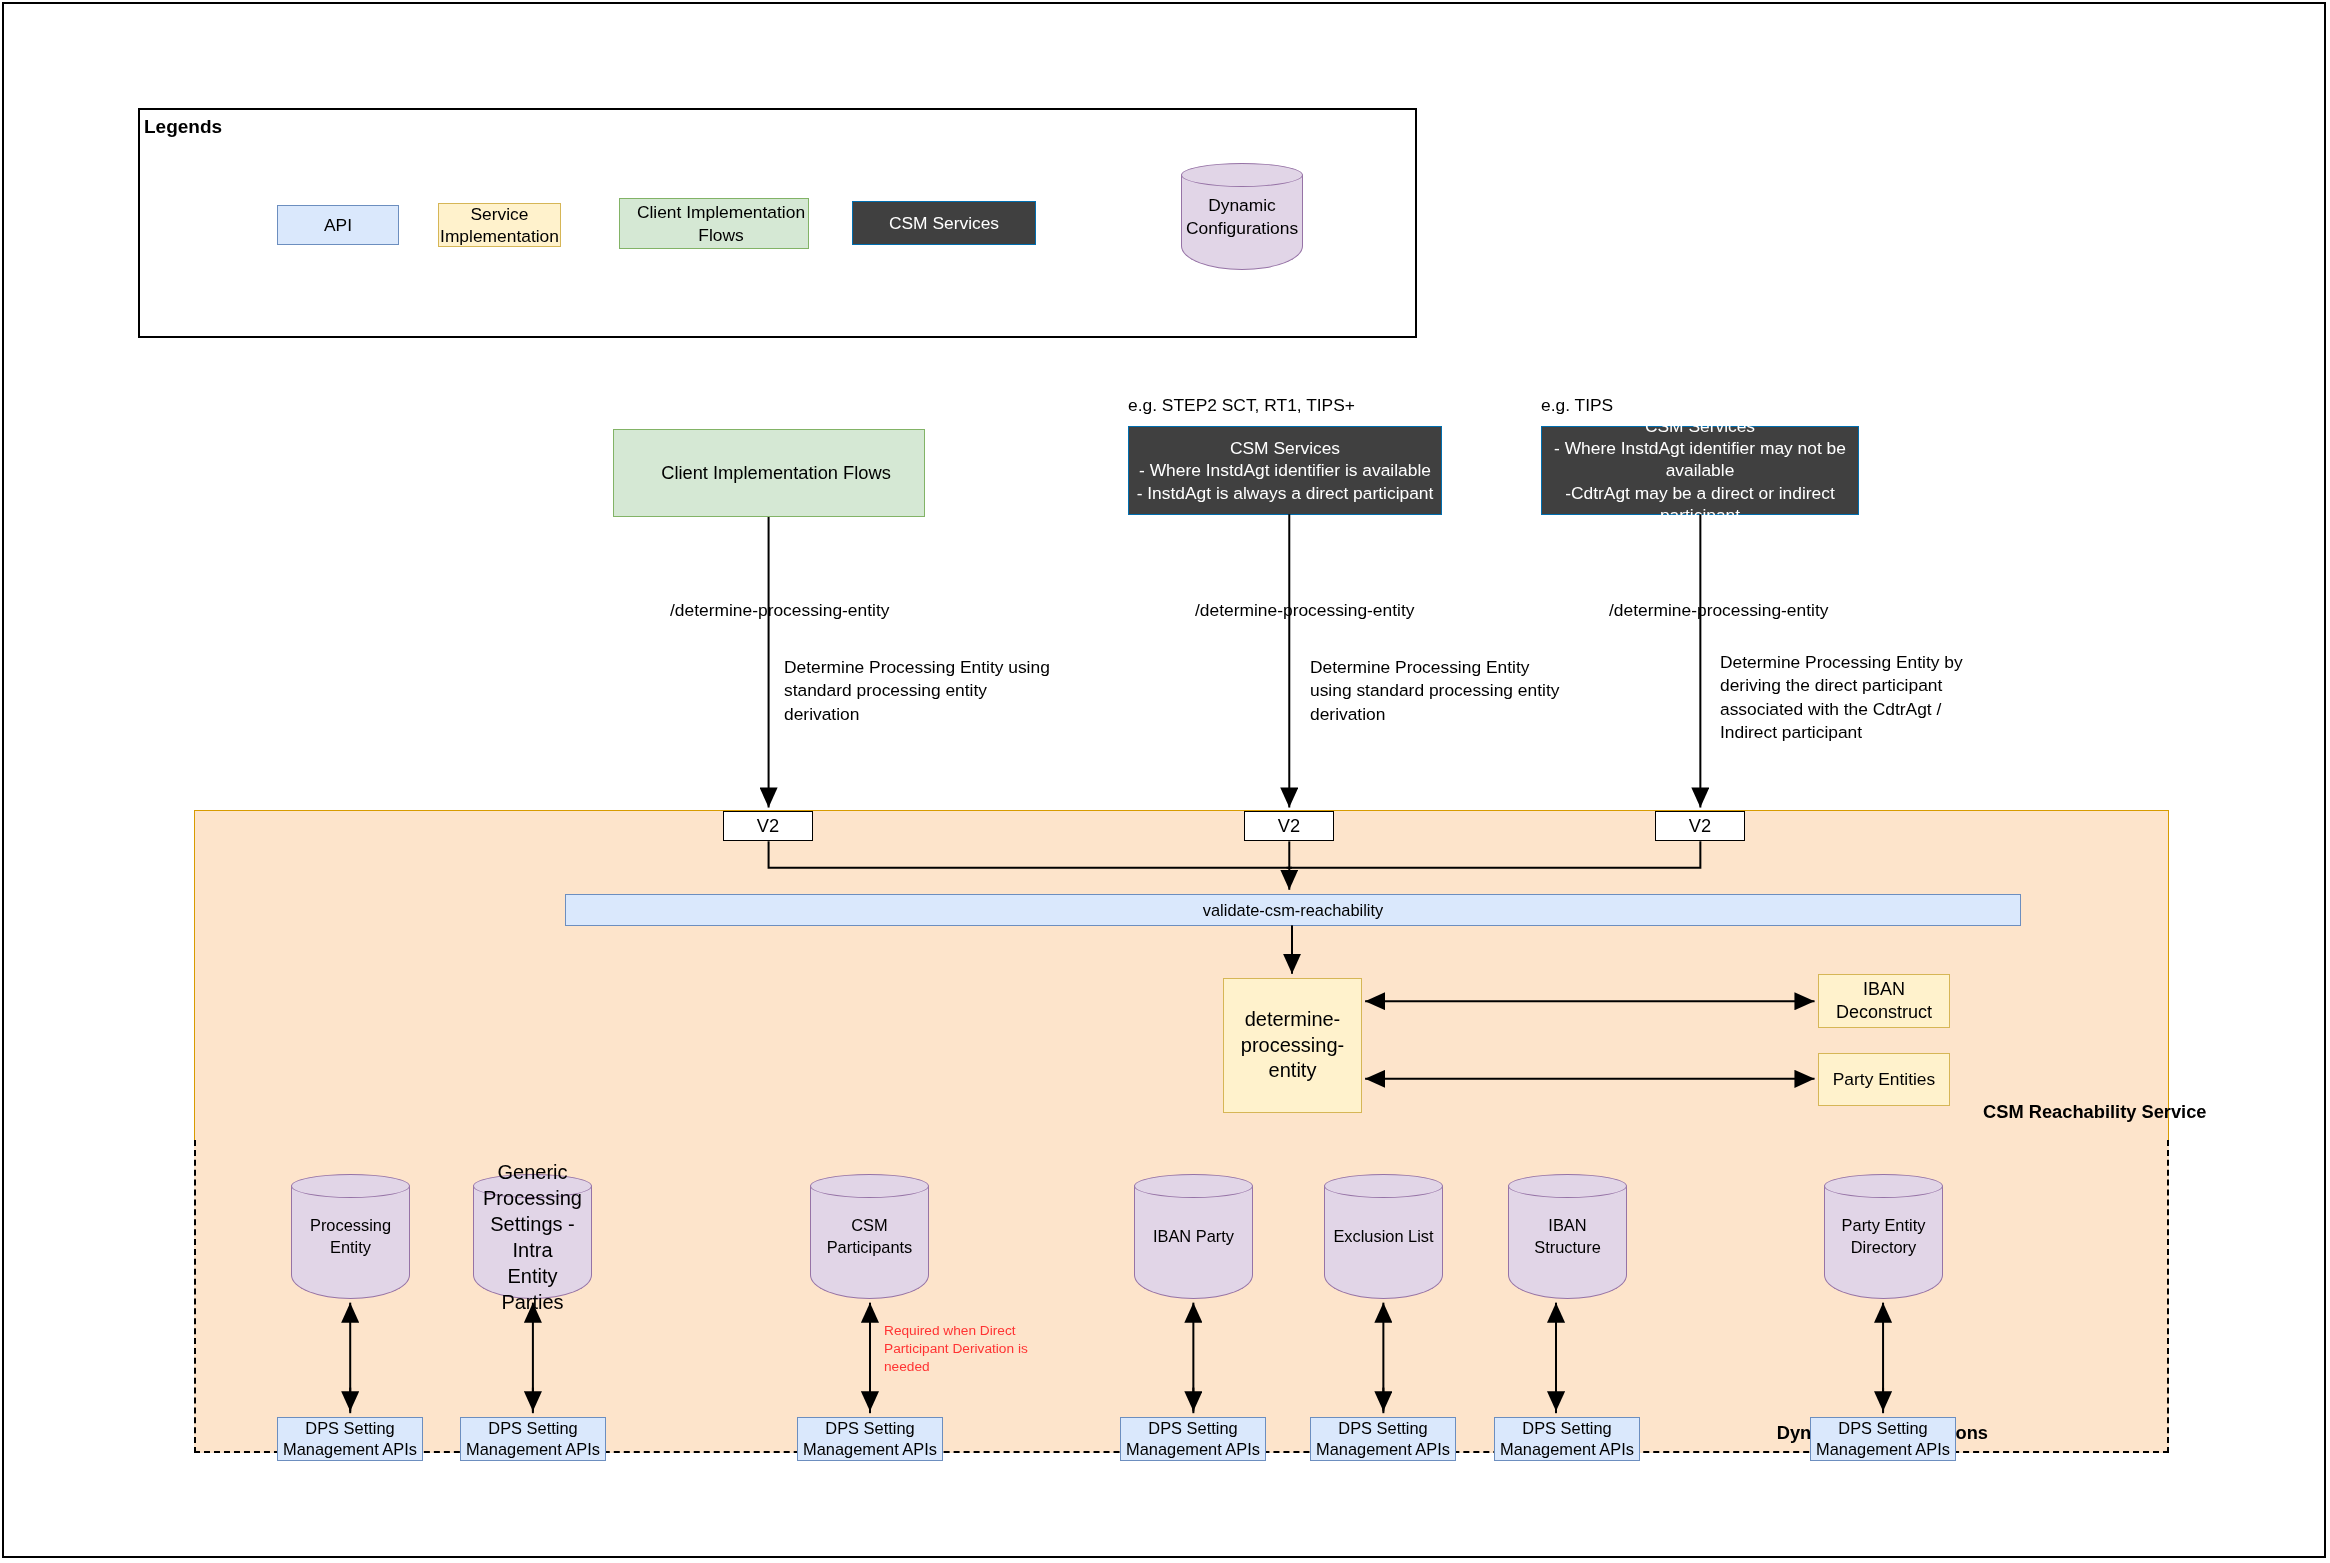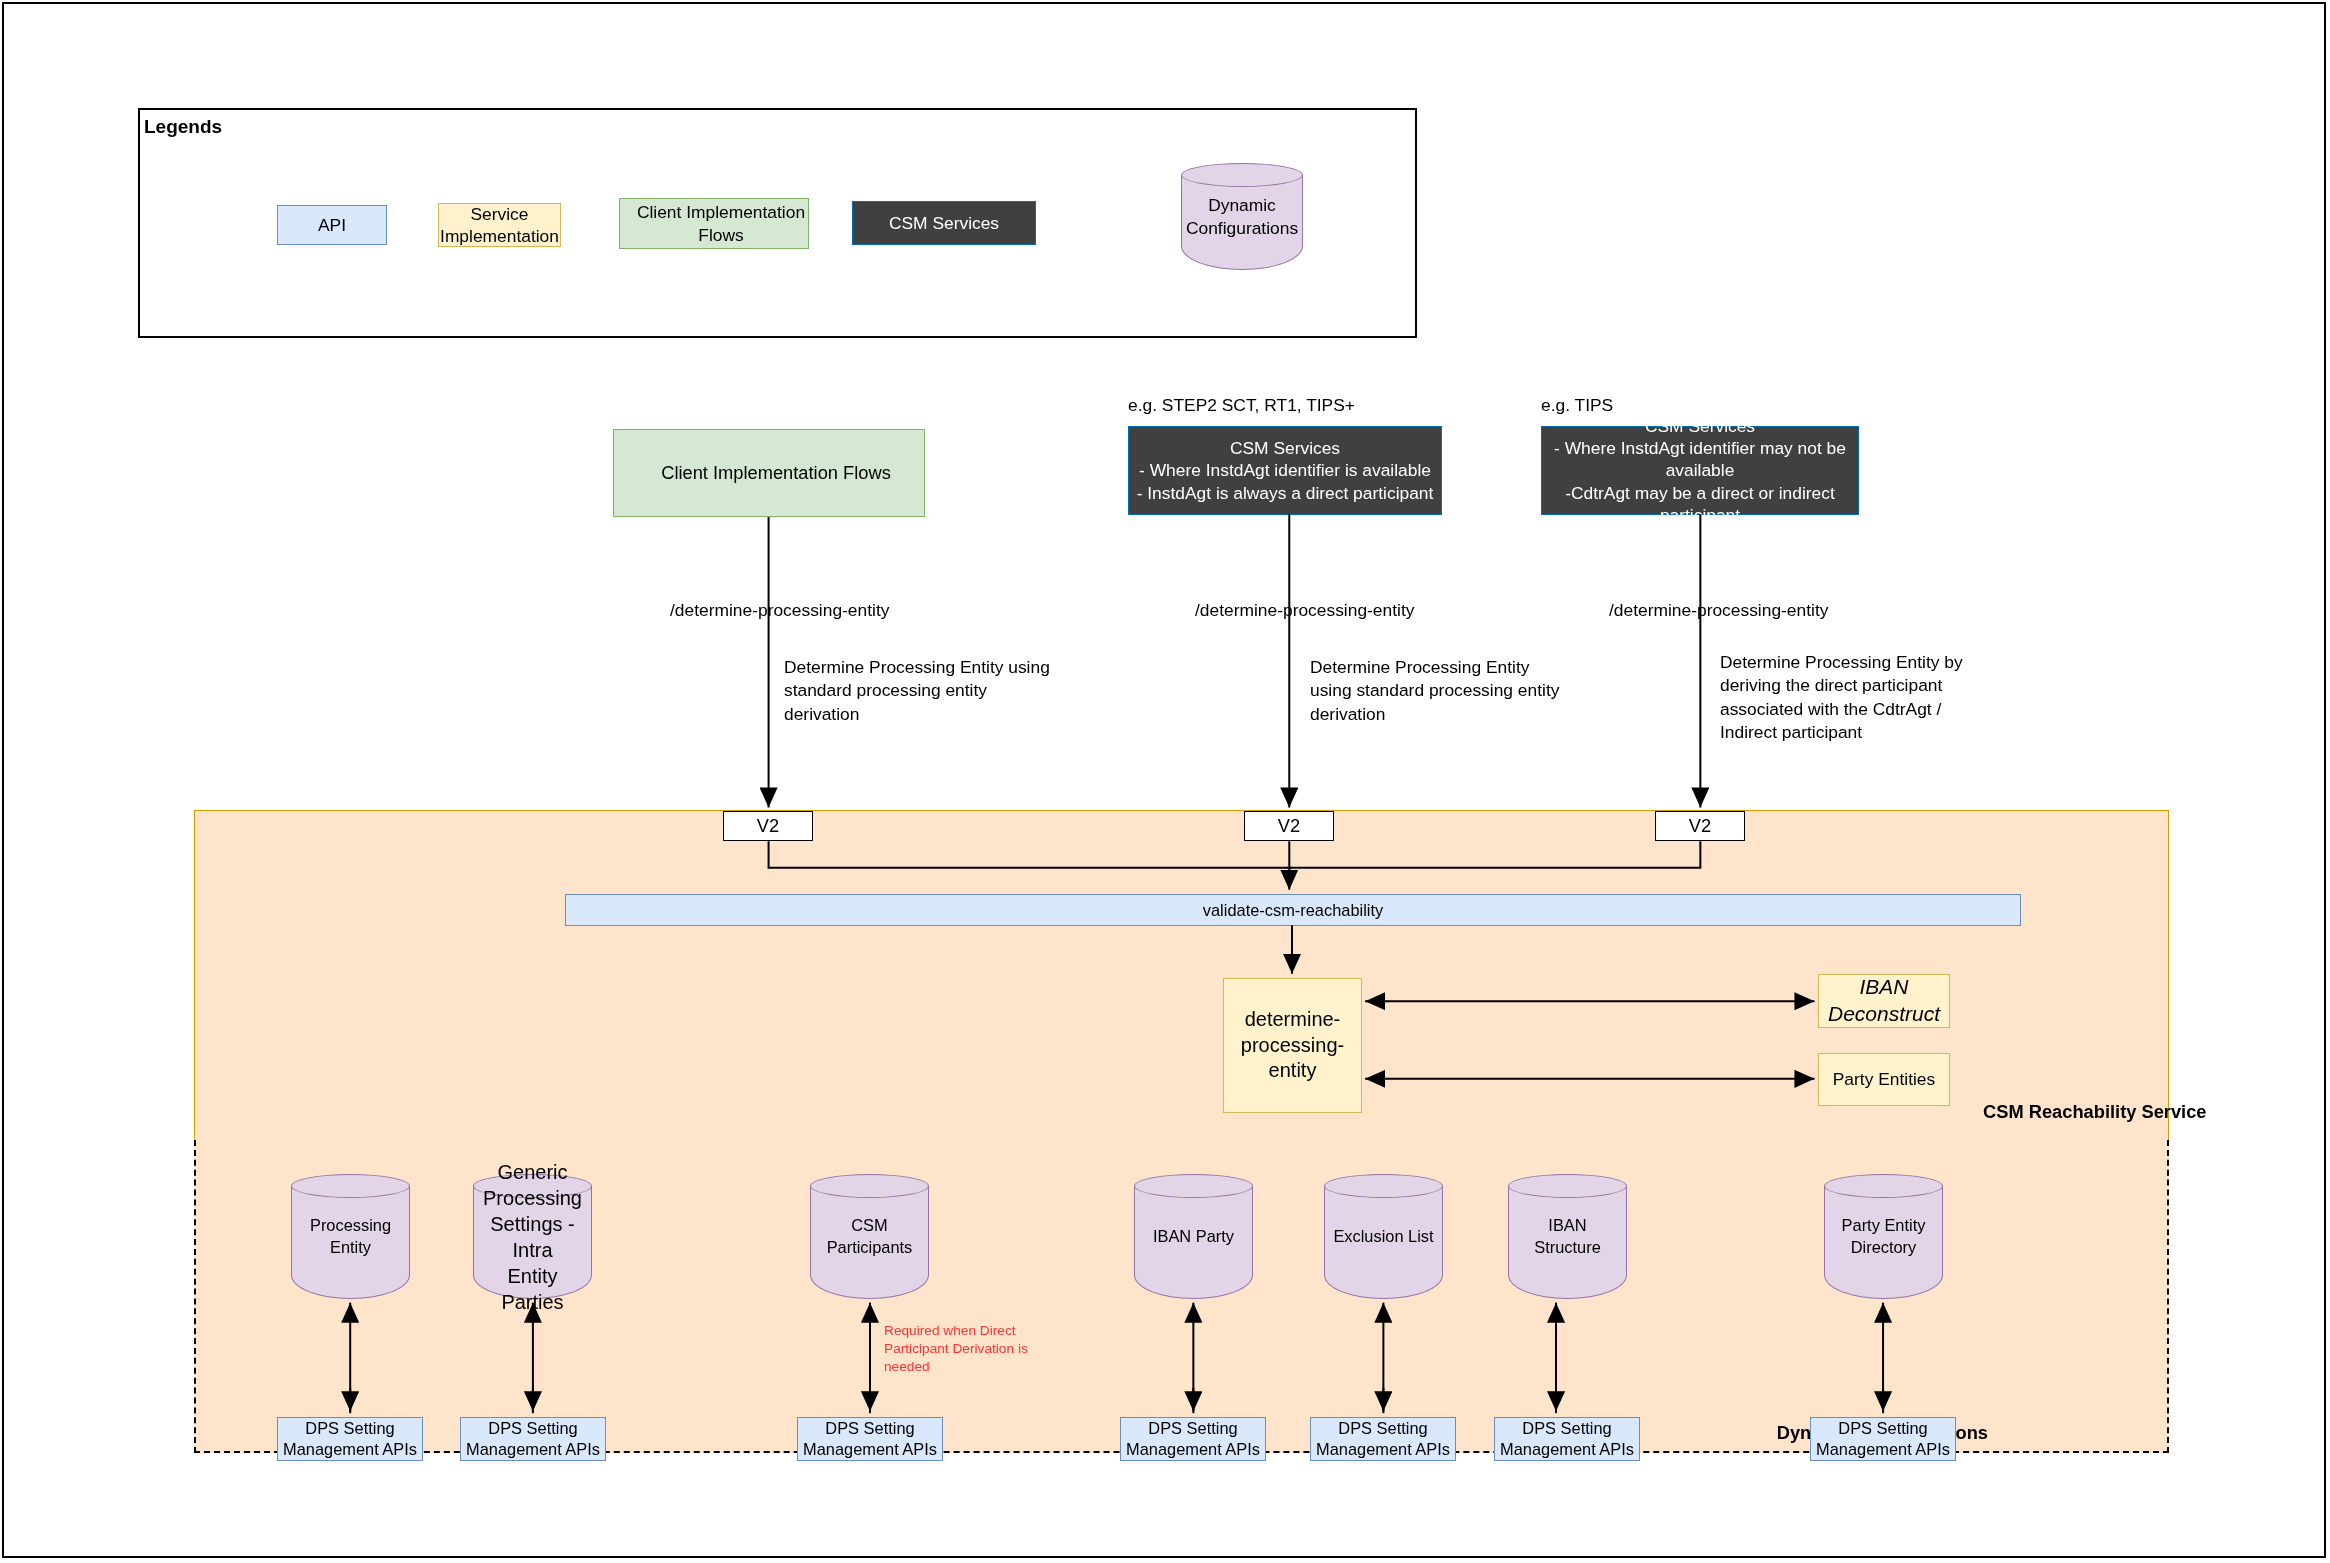--- a/index.html
+++ b/index.html
@@ -50,21 +50,21 @@
 </head>
 <body>
 
 <div id="canvas">
 
   <div class="frame"></div>
 
   <div class="box legendbox" style="left:138px;top:108px;width:1279px;height:230px;"></div>
   <div class="legend-title" style="left:144px;top:116px;">Legends</div>
 
-  <div class="box api" style="left:277px;top:205px;width:110px;height:40px;font-size:17.4px;">API</div>
+  <div class="box api" style="left:277px;top:205px;width:122px;height:40px;font-size:17.4px;">API</div>
 
   <div class="box svc" style="left:438px;top:203px;width:123px;height:44px;font-size:17.4px;">Service Implementation</div>
 
   <div class="box flows" style="left:619px;top:198px;width:190px;height:51px;font-size:17.4px;">Client Implementation Flows</div>
 
   <div class="box csm" style="left:852px;top:201px;width:184px;height:44px;font-size:17.4px;">CSM Services</div>
 
   <div class="cyl" style="left:1181px;top:163px;width:122px;height:107px;">
     <div class="body"></div>
       <div class="top"></div>
@@ -107,21 +107,21 @@
 
   <div class="box plain" style="left:723px;top:811px;width:90px;height:30px;font-size:18.3px;">V2</div>
   <div class="box plain" style="left:1244px;top:811px;width:90px;height:30px;font-size:18.3px;">V2</div>
   <div class="box plain" style="left:1655px;top:811px;width:90px;height:30px;font-size:18.3px;">V2</div>
 
   <div class="box api" style="left:565px;top:894px;width:1456px;height:32px;font-size:16.4px;">validate-csm-reachability</div>
 
   <div class="box svc" style="left:1223px;top:978px;width:139px;height:135px;font-size:20px;white-space:pre-line;">determine-
 processing-entity</div>
 
-  <div class="box svc" style="left:1818px;top:974px;width:132px;height:54px;font-size:21px;font-style:italic;">IBAN Deconstruct</div>
+  <div class="box svc" style="left:1818px;top:974px;width:132px;height:54px;font-size:18px;">IBAN Deconstruct</div>
   <div class="box svc" style="left:1818px;top:1053px;width:132px;height:53px;font-size:17.4px;">Party Entities</div>
 
   <div class="region-dashed" style="left:194px;top:1140px;width:1975px;height:313px;"></div>
   <div class="region-label" style="left:1988px;top:1444px;transform:translate(-100%,-100%);">Dynamic Configurations</div>
 
   <div class="cyl" style="left:291px;top:1174px;width:119px;height:125px;">
     <div class="body"></div>
       <div class="top"></div>
     <div class="lbl" style="font-size:16.4px;white-space:pre-line;">Processing Entity</div>
   </div>

